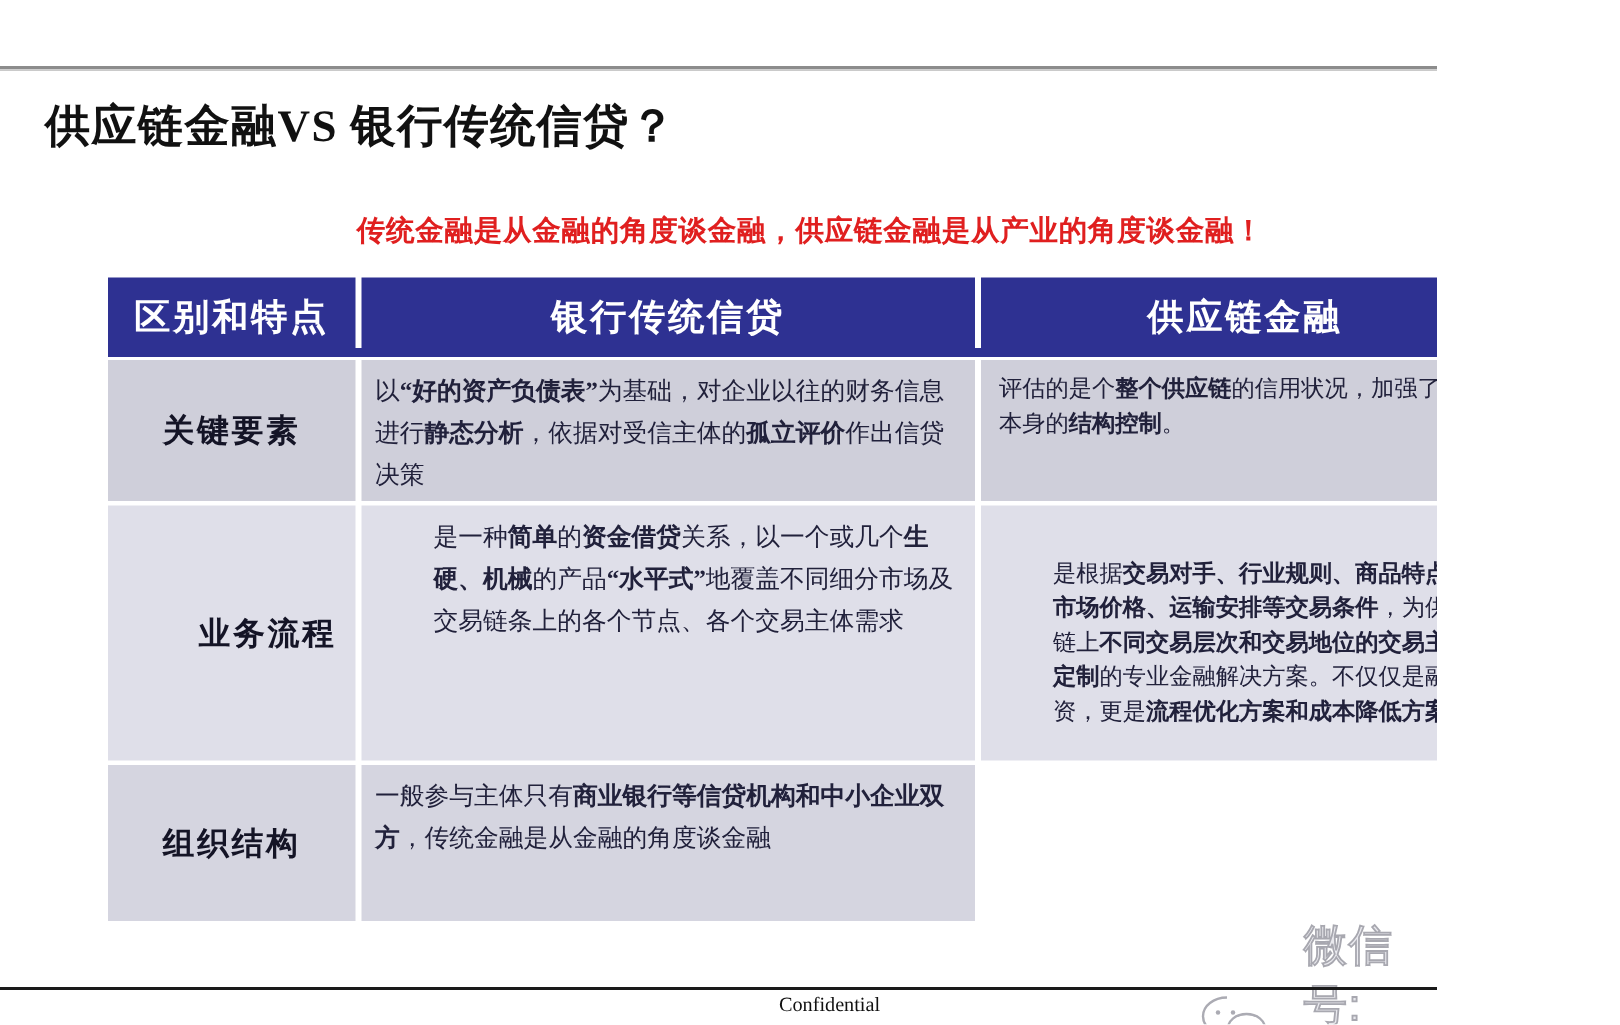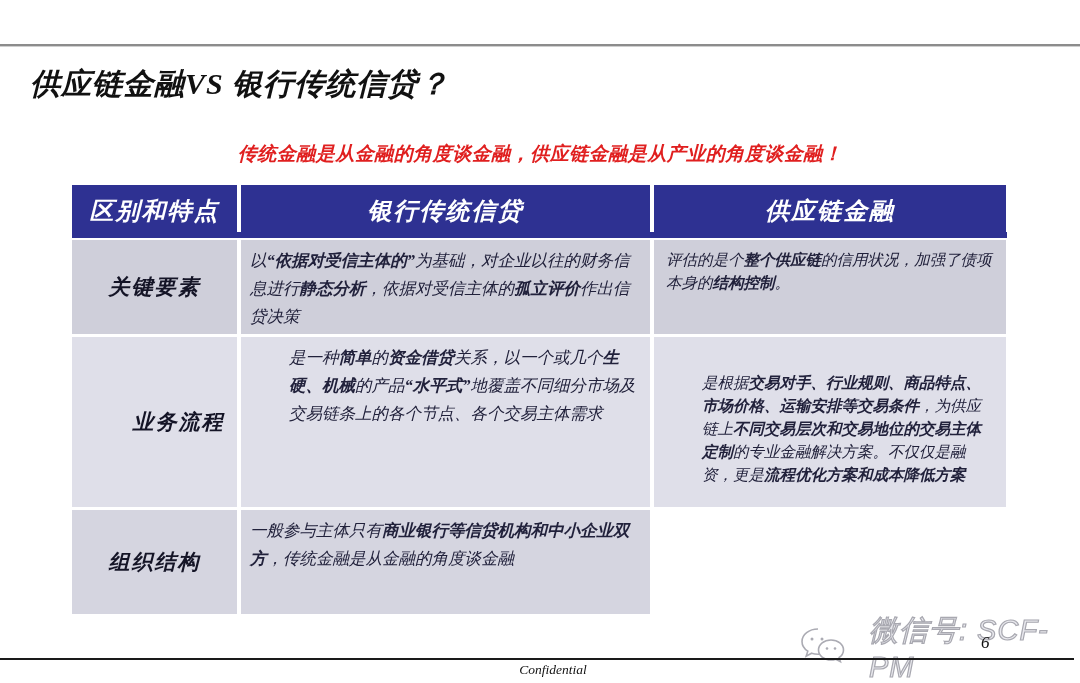--- a/index.html
+++ b/index.html
@@ -1,19 +1,19 @@
 <!DOCTYPE html>
 <html style="--header-bg: #2E3192; --header-text: #FFFFFF; --row1-bg: #CFCFDA; --row2-bg: #DFDFE9; --row3-bg: #D5D5E0; --cell-text: #21213B; --label-text: #141426; --title-text: #111111; --subtitle-red: #E01F1F; --watermark-gray: #A8A8B0; --rule-gray: #8C8C8C; --rule-dark: #1A1A1A;"><head>
 <meta charset="utf-8">
 <style>
   * { margin:0; padding:0; box-sizing:border-box; }
   html,body { background:#ffffff; }
   .slide {
-    position:relative; width:1080px; height:683px; background:#ffffff;
-    overflow:hidden; font-family:"Liberation Serif", serif;font-style:italic;
+    position:relative; width:958px; height:683px; background:#ffffff;
+    overflow:hidden; font-family:"Liberation Serif", serif;
   }
   .top-rule {
     position:absolute; left:0; top:44px; width:1080px; height:3px;
     background:var(--rule-gray,#8c8c8c);
     border-bottom:1px solid #cfcfcf;
   }
   .title {
     position:absolute; left:30px; top:64px;
     font-size:30px; font-weight:700; letter-spacing:1px;
     color:var(--title-text,#111111);
@@ -87,21 +87,21 @@
   <h1 class="title">供应链金融VS 银行传统信贷？</h1>
 
   <div class="subtitle">传统金融是从金融的角度谈金融，供应链金融是从产业的角度谈金融！</div>
 
   <div class="tbl">
     <div class="hc">区别和特点</div>
     <div class="hc">银行传统信贷</div>
     <div class="hc">供应链金融</div>
 
     <div class="cell cell-label r1">关键要素</div>
-    <div class="cell cell-bank r1"><span>以</span><b>“依据对受信主体的”</b><span>为基础，对企业以往的财务信息进行</span><b>静态分析</b><span>，依据对受信主体的</span><b>孤立评价</b><span>作出信贷决策</span></div>
+    <div class="cell cell-bank r1"><span>以</span><b>“好的资产负债表”</b><span>为基础，对企业以往的财务信息进行</span><b>静态分析</b><span>，依据对受信主体的</span><b>孤立评价</b><span>作出信贷决策</span></div>
     <div class="cell cell-scf r1"><span>评估的是个</span><b>整个供应链</b><span>的信用状况，加强了债项本身的</span><b>结构控制</b><span>。</span></div>
 
     <div class="cell cell-label r2">业务流程</div>
     <div class="cell cell-bank r2"><span>是一种</span><b>简单</b><span>的</span><b>资金借贷</b><span>关系，以一个或几个</span><b>生硬、机械</b><span>的产品</span><b>“水平式”</b><span>地覆盖不同细分市场及交易链条上的各个节点、各个交易主体需求</span></div>
     <div class="cell cell-scf vpad r2"><span>是根据</span><b>交易对手、行业规则、商品特点、市场价格、运输安排等交易条件</b><span>，为供应链上</span><b>不同交易层次和交易地位的交易主体定制</b><span>的专业金融解决方案。不仅仅是融资，更是</span><b>流程优化方案和成本降低方案</b></div>
 
     <div class="cell cell-label r3">组织结构</div>
     <div class="cell cell-bank r3"><span>一般参与主体只有</span><b>商业银行等信贷机构和中小企业双方</b><span>，传统金融是从金融的角度谈金融</span></div>
   </div>
   <div class="hdr-band"></div>

